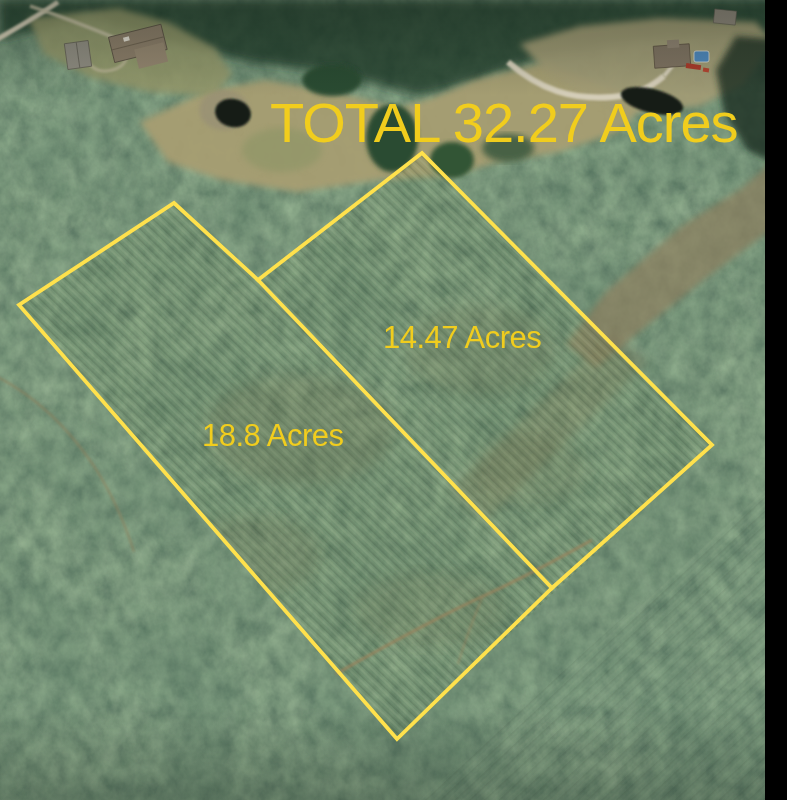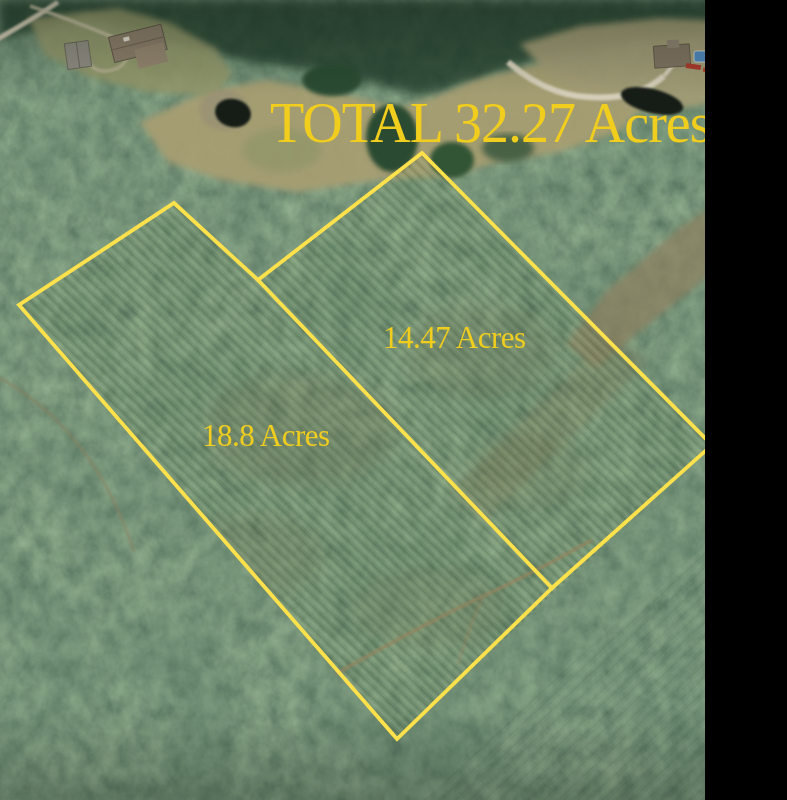--- a/index.html
+++ b/index.html
@@ -1,16 +1,16 @@
 <!DOCTYPE html>
 <html><head>
 <meta charset="utf-8">
 <style>
   html,body{margin:0;padding:0;background:#000;}
-  .stage{position:relative;width:705px;height:800px;overflow:hidden;font-family:Liberation Serif, serif;}
+  .stage{position:relative;width:765px;height:800px;overflow:hidden;font-family:Liberation Sans, sans-serif;}
   svg{display:block;}
   .title-text{font-size:56px;letter-spacing:-1px;font-weight:400;}
   .parcel-text{font-size:31px;letter-spacing:-0.5px;font-weight:400;}
   .bline{fill:none;stroke-width:3.8;stroke-linejoin:miter;stroke-linecap:square;}
 </style>
 </head>
 <body>
 
 <div class="stage">
 <svg width="787" height="800" viewBox="0 0 787 800">

